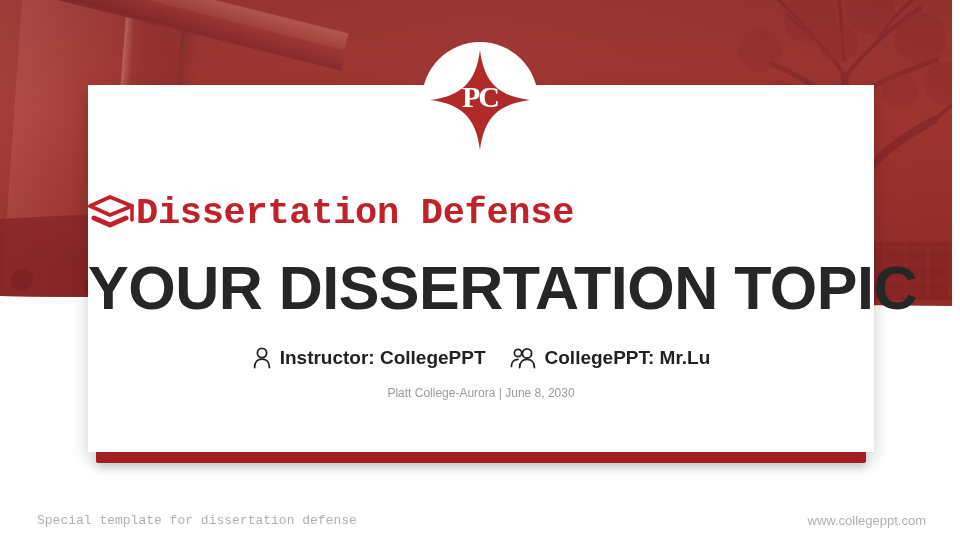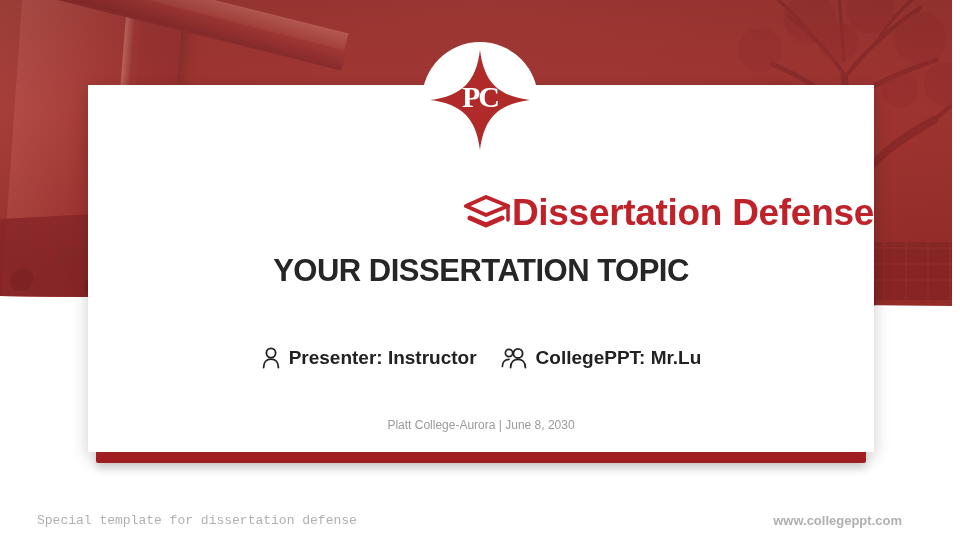--- a/index.html
+++ b/index.html
@@ -180,36 +180,36 @@
     position:absolute;
     left: 88px; top: 85px;
     width: 786px; height: 367px;
     z-index: 7;
     text-align:center;
   }
 
   .kicker {
     position:absolute;
     left:0; right:0; top: 107px;
-    display:flex; align-items:center; justify-content:flex-end; 
+    display:flex; align-items:center; justify-content:flex-start; font-family:Liberation Mono, monospace;
   }
   .kicker .cap { width:48px; height:40px; display:block; }
   .kicker .kicker-text {
     color:#c0222a;
     font-size: 37px;
     font-weight: 700;
     letter-spacing: -0.3px;
     white-space: nowrap;
   }
 
   .maintitle {
     position:absolute;
     left:0; right:0; top: 168px;
     color:#262626;
-    font-size: 31px;
+    font-size: 61px;
     font-weight: 700;
     letter-spacing: -0.5px;
     white-space:nowrap;
   }
 
   .people {
     position:absolute;
     left:0; right:0; top: 262px;
     display:flex; align-items:center; justify-content:center; gap:24px;
   }
@@ -222,33 +222,32 @@
   }
   .person svg { display:block; }
 
   .meta {
     position:absolute;
     left:0; right:0; top: 301px;
     color:#9b9b9b;
     font-size: 12px;
     font-weight: 400;
     white-space:nowrap;
-    margin-top:32px;
   }
 
   
   .footer-left, .footer-right {
     position:absolute;
     bottom: 12px;
     color:#b0b0b0;
     font-size: 13px;
     z-index: 8;
   }
   .footer-left { left: 37px; font-family: Liberation Mono, monospace; }
-  .footer-right { right: 50px; font-weight: bold; }
+  .footer-right { right: 26px; }
 </style>
 </head>
 <body>
 
 <div id="slide">
 
   <div class="bg-band">
 
     <div class="arch">
       <div class="slab-a"></div>
@@ -323,21 +322,21 @@
     </div>
 
     <div class="maintitle">YOUR DISSERTATION TOPIC</div>
 
     <div class="people">
       <div class="person">
         <svg width="20" height="22" viewBox="0 0 20 22" aria-hidden="true">
           <circle cx="10" cy="6" r="4.6" fill="none" stroke="#222" stroke-width="1.8"></circle>
           <path d="M2.6 20.5 C2.6 14.8 6 12.2 10 12.2 C14 12.2 17.4 14.8 17.4 20.5" fill="none" stroke="#222" stroke-width="1.8" stroke-linecap="round"></path>
         </svg>
-        <span class="pname">Presenter: Instructor</span>
+        <span class="pname">Instructor: CollegePPT</span>
       </div>
       <div class="person">
         <svg width="27" height="22" viewBox="0 0 27 22" aria-hidden="true">
           <circle cx="8" cy="6" r="3.6" fill="none" stroke="#222" stroke-width="1.7"></circle>
           <path d="M1.4 19.5 C1.4 14.6 4.4 12.3 8 12.3" fill="none" stroke="#222" stroke-width="1.7" stroke-linecap="round"></path>
           <circle cx="17" cy="6.4" r="4.6" fill="none" stroke="#222" stroke-width="1.8"></circle>
           <path d="M9.6 20.6 C9.6 15 13 12.4 17 12.4 C21 12.4 24.4 15 24.4 20.6" fill="none" stroke="#222" stroke-width="1.8" stroke-linecap="round"></path>
         </svg>
         <span class="pname">CollegePPT: Mr.Lu</span>
       </div>

